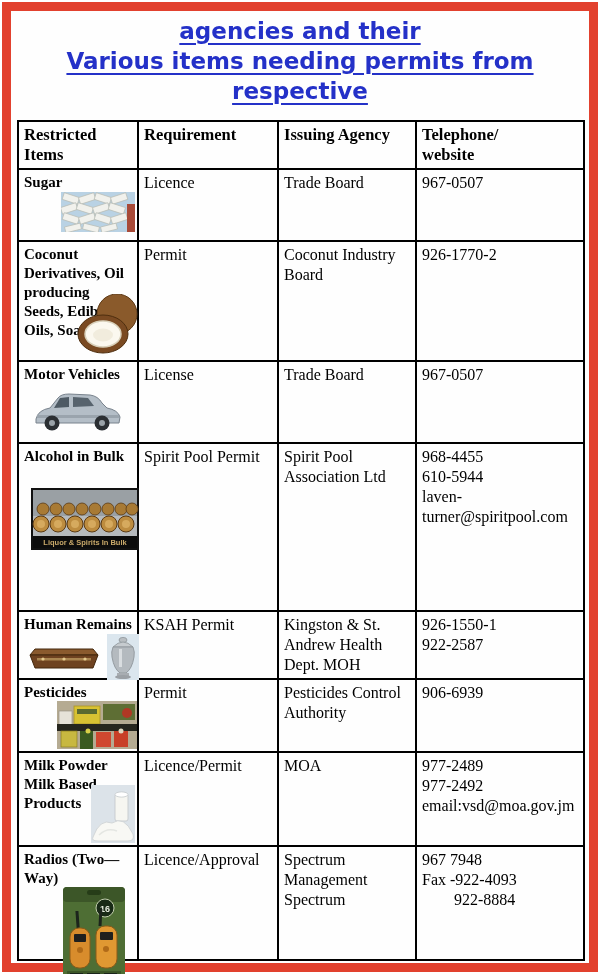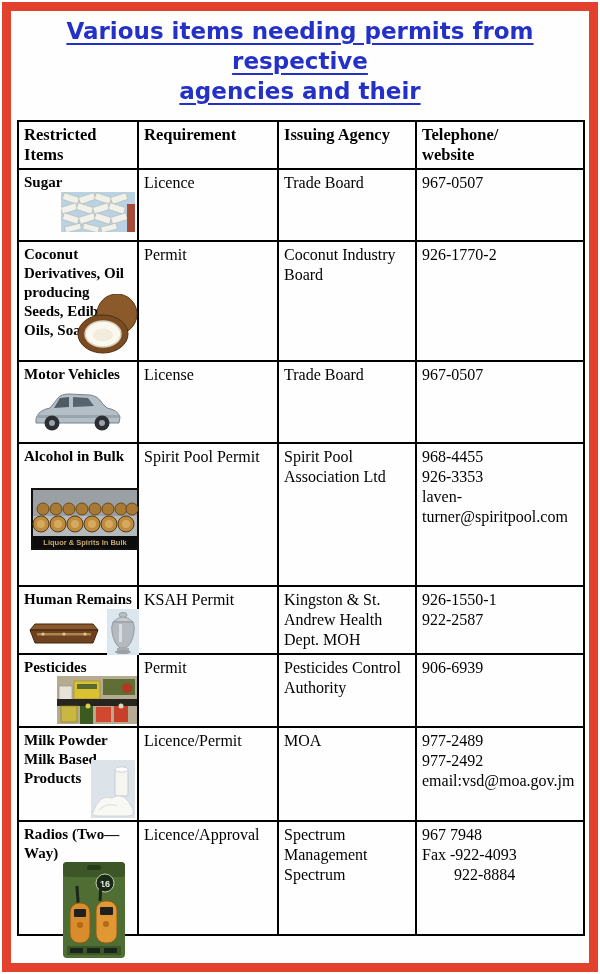--- a/index.html
+++ b/index.html
@@ -36,22 +36,22 @@
   td.req, td.agency{line-height:20px;}
   .img-abs{position:absolute;}
   svg{display:block;}
 </style>
 </head>
 <body>
 
 <div class="frame"></div>
 
 <div class="title">
+  <div><span class="tline">agencies and their</span></div>
   <div><span class="tline">Various items needing permits from respective</span></div>
-  <div><span class="tline">agencies and their</span></div>
 </div>
 
 <table class="permits">
   <colgroup>
       <col style="width:120px">
       <col style="width:140px">
       <col style="width:138px">
       <col style="width:168px">
     </colgroup>
 
@@ -127,21 +127,21 @@
           <circle cx="73" cy="35" r="7.5" fill="#2b2f33"></circle>
               <circle cx="73" cy="35" r="3" fill="#9aa2a8"></circle>
         </svg>
       </span>
     </td>
     <td class="req">License</td>
     <td class="agency">Trade Board</td>
     <td class="contact">967-0507</td>
   </tr>
 
-  <tr style="height:143px">
+  <tr style="height:168px">
     <td class="item">
       <span>Alcohol in Bulk</span>
       <span class="img-abs" style="left:12px;top:44px">
         <svg width="108" height="62" viewBox="0 0 108 62">
           <rect width="108" height="62" fill="#111"></rect>
           <rect x="2" y="2" width="104" height="46" fill="#9aa0a4"></rect>
           <rect x="2" y="28" width="104" height="20" fill="#b6babd"></rect>
           <g fill="#a87a34" stroke="#5a3a14" stroke-width="0.8">
             <circle cx="12" cy="21" r="6"></circle>
                 <circle cx="25" cy="21" r="6"></circle>
@@ -169,21 +169,21 @@
                 <circle cx="95" cy="36" r="4"></circle>
           </g>
           <rect x="2" y="48" width="104" height="12" fill="#0c0c0c"></rect>
           <text x="54" y="57" text-anchor="middle" font-family="Liberation Sans, sans-serif" font-size="7.5" font-weight="bold" fill="#c9a96a">Liquor &amp; Spirits In Bulk</text>
         </svg>
       </span>
     </td>
     <td class="req">Spirit Pool Permit</td>
     <td class="agency">Spirit Pool Association Ltd</td>
     <td class="contact">968-4455
-926-3353
+610-5944
 laven-turner@spiritpool.com</td>
   </tr>
 
   <tr style="height:60px">
     <td class="item">
       <span>Human Remains</span>
       <span class="img-abs" style="left:8px;top:28px">
         <svg width="74" height="32" viewBox="0 0 74 32">
           <path d="M8 9 L66 9 L71 15 L3 15 Z" fill="#8a5a2e" stroke="#43270d" stroke-width="1"></path>
           <path d="M3 15 L71 15 L66 28 L8 28 Z" fill="#6e4220" stroke="#43270d" stroke-width="1"></path>

